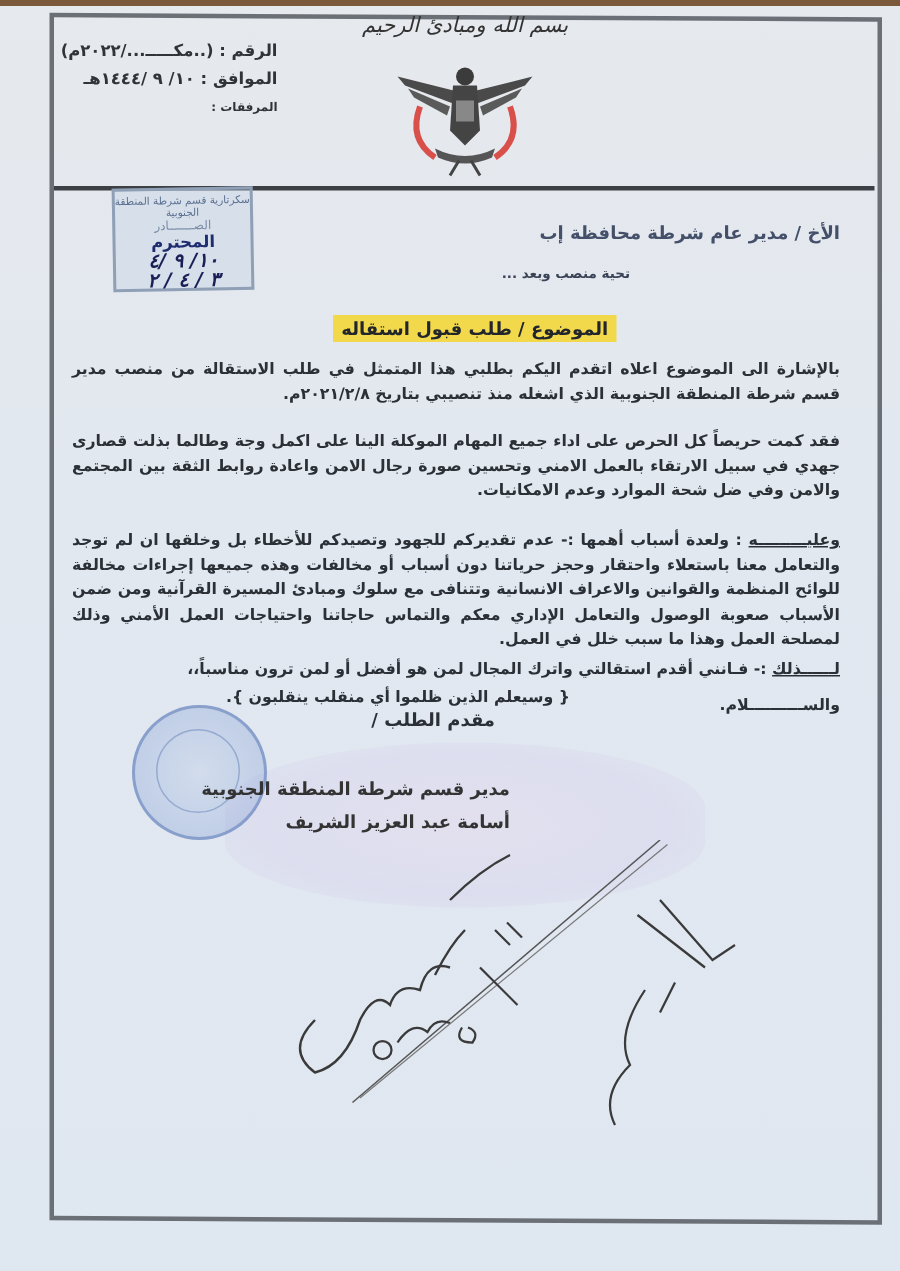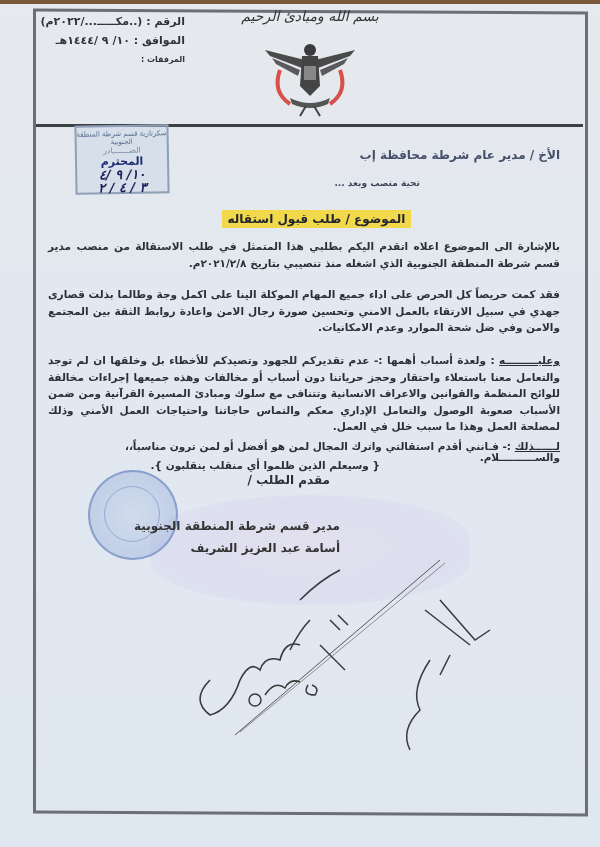--- a/index.html
+++ b/index.html
@@ -7,21 +7,21 @@
   .photo{position:relative;width:600px;height:847px;background:linear-gradient(180deg,#e6e9ed 0%,#e2e8f0 40%,#dfe7f1 100%);}
   .page-edge{position:absolute;left:0;top:0;width:600px;height:4px;background:#7a5a3a;}
   .frame{position:absolute;left:33px;top:10px;width:555px;height:805px;border:3px solid #6b6f76;box-sizing:border-box;transform:skewY(0.3deg);}
   .hdr-line{position:absolute;left:36px;top:124px;width:547px;height:3px;background:#3c3f44;}
   .hdr-right{position:absolute;right:28px;top:14px;width:170px;text-align:center;direction:rtl;color:#3a3d42;font-weight:bold;}
   .hdr-right div{line-height:19px;}
   .hdr-right .l0{font-family:"DejaVu Serif",serif;font-size:15px;font-style:italic;}
   .hdr-right .l1{font-size:15px;}
   .hdr-right .l2,.hdr-right .l3{font-size:11px;}
   .hdr-right .l4{font-size:11px;font-style:italic;}
-  .hdr-left{position:absolute;left:60px;top:12px;direction:rtl;text-align:right;width:125px;color:#303338;font-weight:bold;}
+  .hdr-left{position:absolute;left:60px;top:24px;direction:rtl;text-align:right;width:125px;color:#303338;font-weight:bold;}
   .hdr-left .row{font-size:11px;line-height:19px;white-space:nowrap;}
   .hdr-left .row.small{font-size:8px;}
   .center-head{position:absolute;left:240px;top:8px;width:140px;text-align:center;}
   .basmala{font-family:"DejaVu Serif",serif;font-size:14px;color:#333;font-style:italic;direction:rtl;}
   .emblem{margin:8px auto 0;width:100px;height:85px;}
   .stamp-box{position:absolute;left:75px;top:125px;width:90px;height:65px;border:2px solid #8fa0b6;background:rgba(190,205,225,.35);transform:rotate(-1deg);direction:rtl;text-align:center;color:#5a6f91;font-size:7px;}
   .stamp-box .st1{margin-top:3px;}
   .stamp-box .st2{font-size:8px;color:#7b8ca6;}
   .stamp-box .st3{font-size:11px;color:#1e2c70;font-weight:bold;}
   .stamp-box .st4,.stamp-box .st5{font-size:13px;color:#1a1f55;font-weight:bold;font-style:italic;line-height:13px;}
@@ -31,21 +31,21 @@
   .subject{position:absolute;top:208px;left:0;right:0;text-align:center;direction:rtl;margin-left:33px;}
   .subject span{background:#f1d94b;font-size:12px;font-weight:bold;color:#22252b;padding:2px 6px;}
   .para{font-size:10.5px;line-height:16.5px;}
   .p1{top:238px;}
   .p2{top:286px;}
   .p3{top:352px;}
   .p4{top:438px;}
   .u{text-decoration:underline;}
   .closing{position:absolute;left:0;right:0;direction:rtl;font-weight:bold;color:#2b2f36;font-size:10.5px;}
   .verse{top:459px;right:220px;}
-  .salam{top:451px;right:40px;margin-left:10px;}
+  .salam{top:464px;right:40px;margin-left:10px;}
   .applicant{top:473px;right:270px;font-size:12px;}
   .sig-name{position:absolute;right:260px;top:515px;direction:rtl;font-weight:bold;color:#333;font-size:12px;line-height:22px;text-align:right;}
   .round-stamp{position:absolute;left:88px;top:470px;width:86px;height:86px;border-radius:50%;border:2px solid rgba(90,120,180,.55);background:radial-gradient(circle,rgba(150,175,220,.2) 0%,rgba(120,150,210,.3) 70%,rgba(100,130,200,.15) 100%);}
   .round-stamp::after{content:"";position:absolute;left:14px;top:14px;width:54px;height:54px;border-radius:50%;border:1.5px solid rgba(90,120,180,.45);}
   .watermark{position:absolute;left:150px;top:495px;width:320px;height:110px;border-radius:50%/40%;background:radial-gradient(ellipse,rgba(230,210,235,.35) 0%,rgba(210,200,235,.3) 60%,rgba(220,220,240,0) 100%);}
   .handwriting{position:absolute;left:190px;top:560px;width:350px;height:200px;}
 </style>
 </head>
 <body>
 

